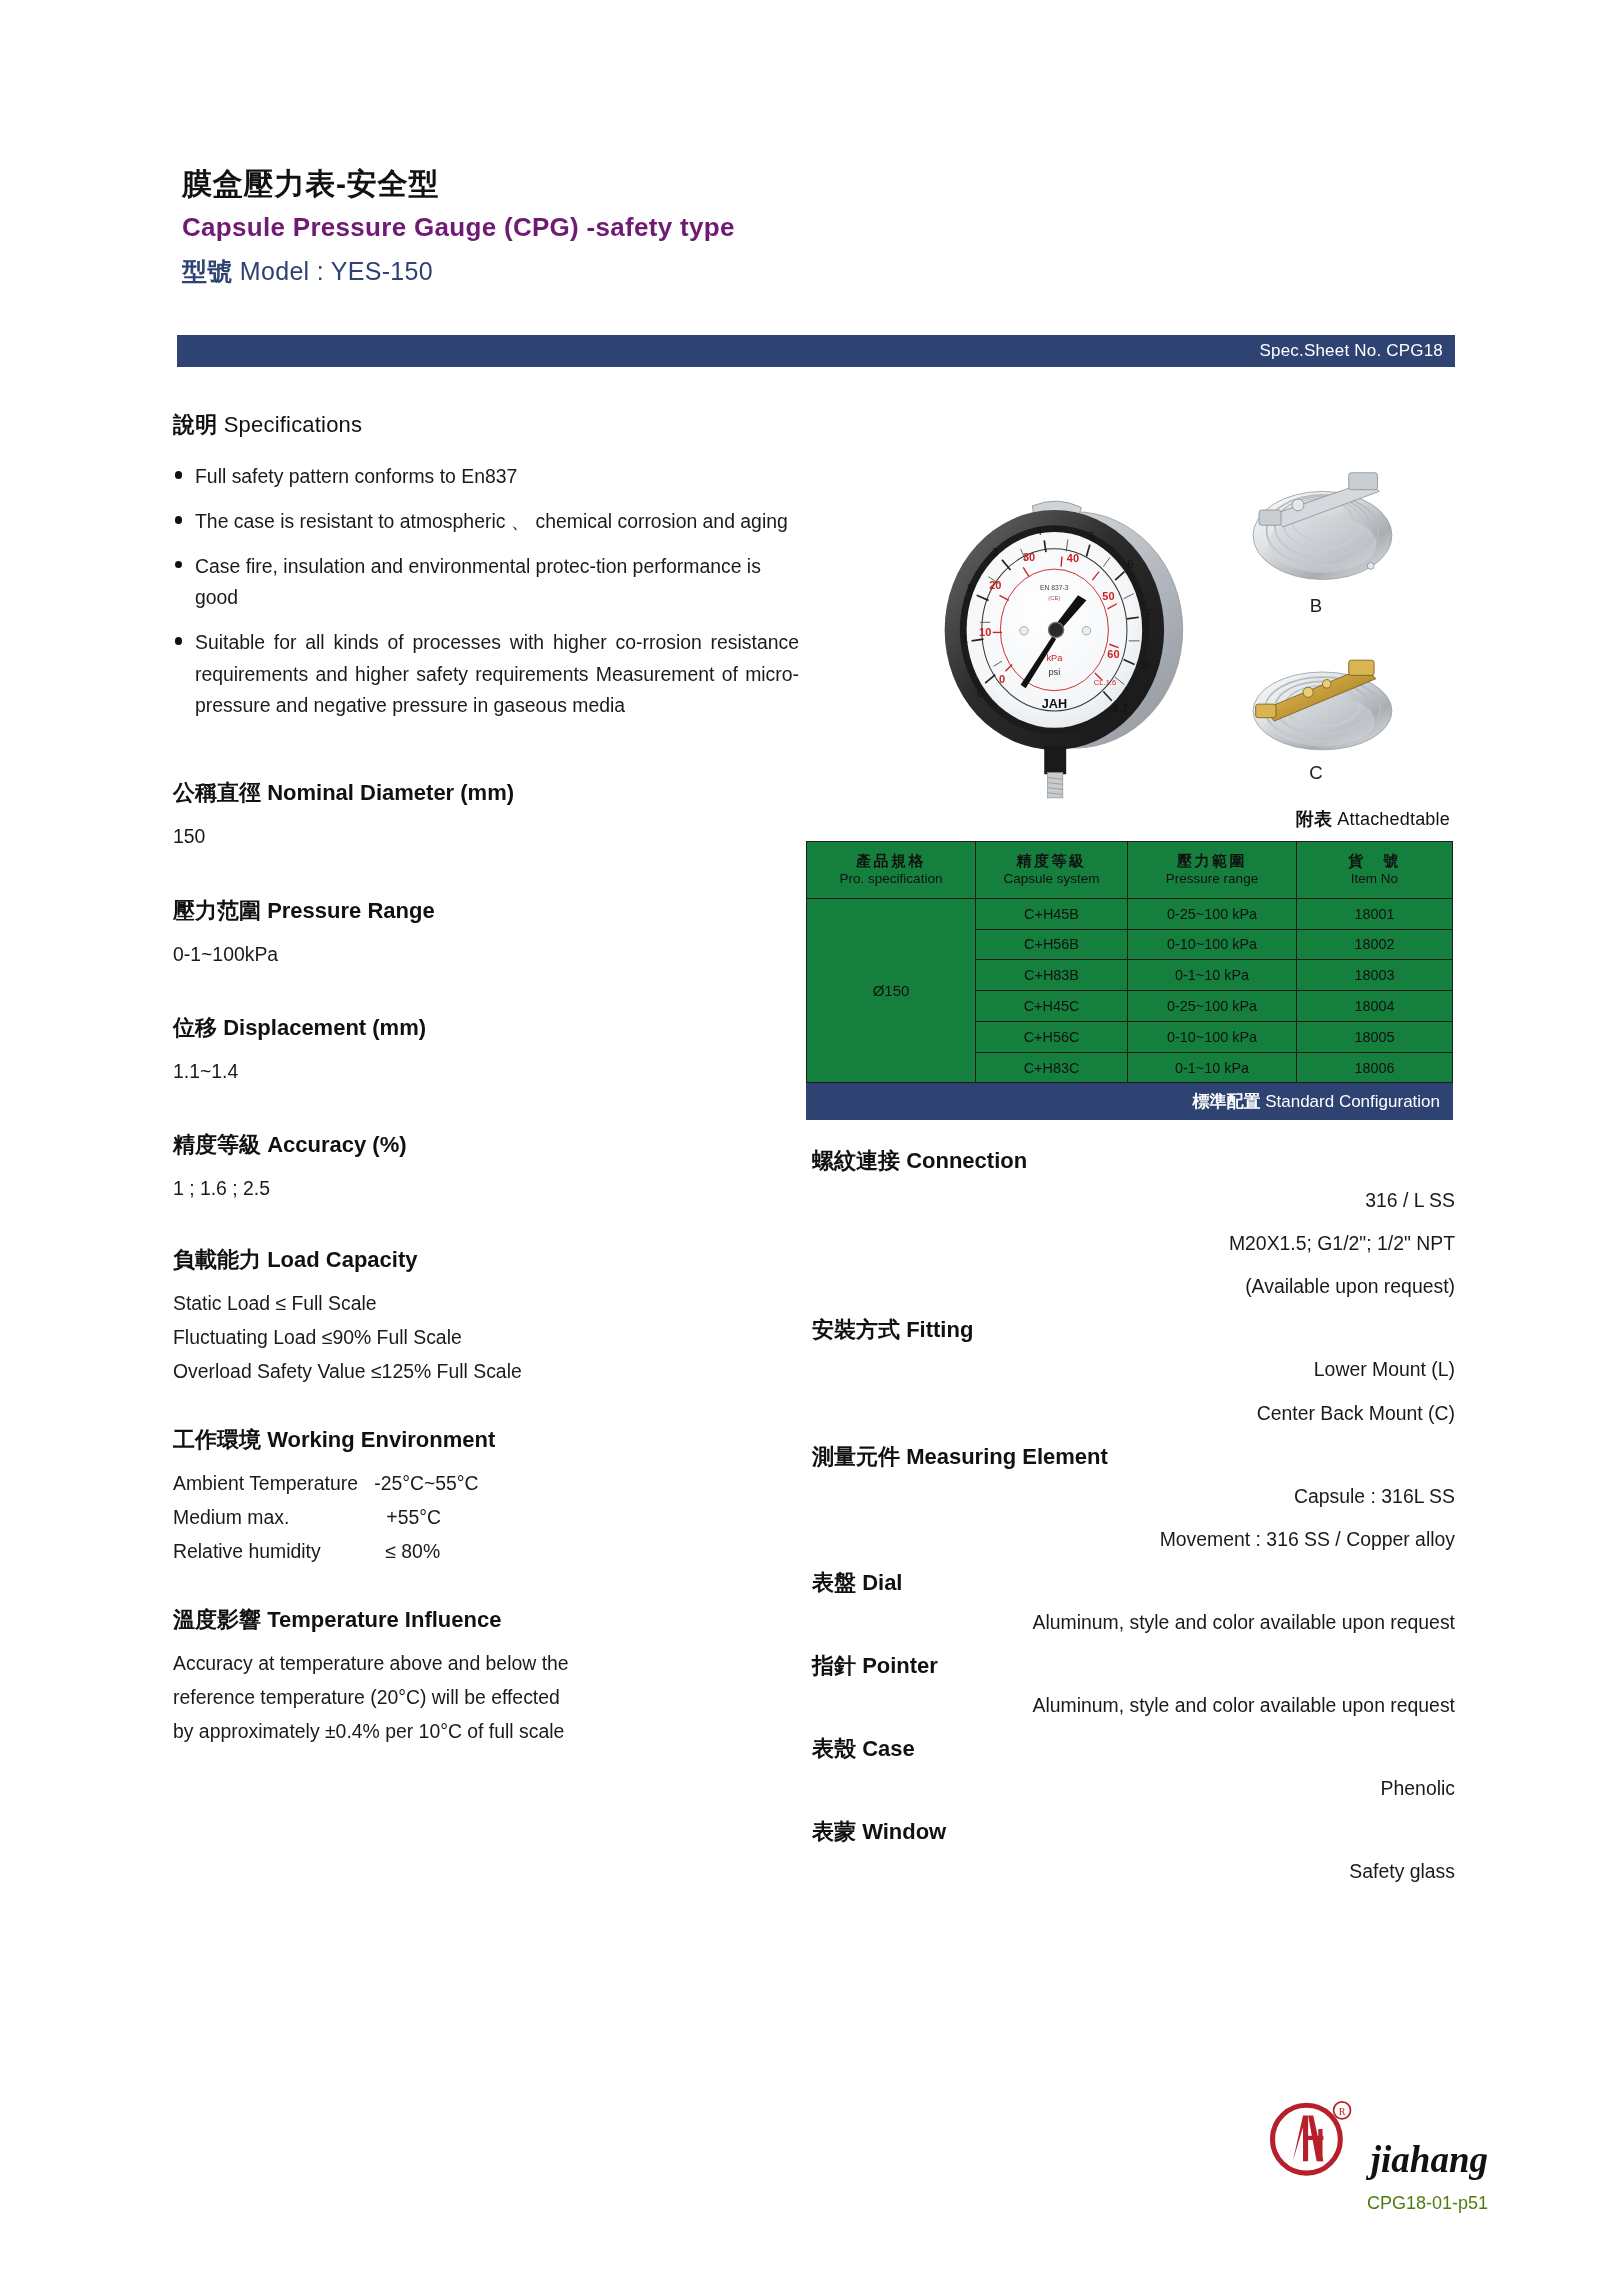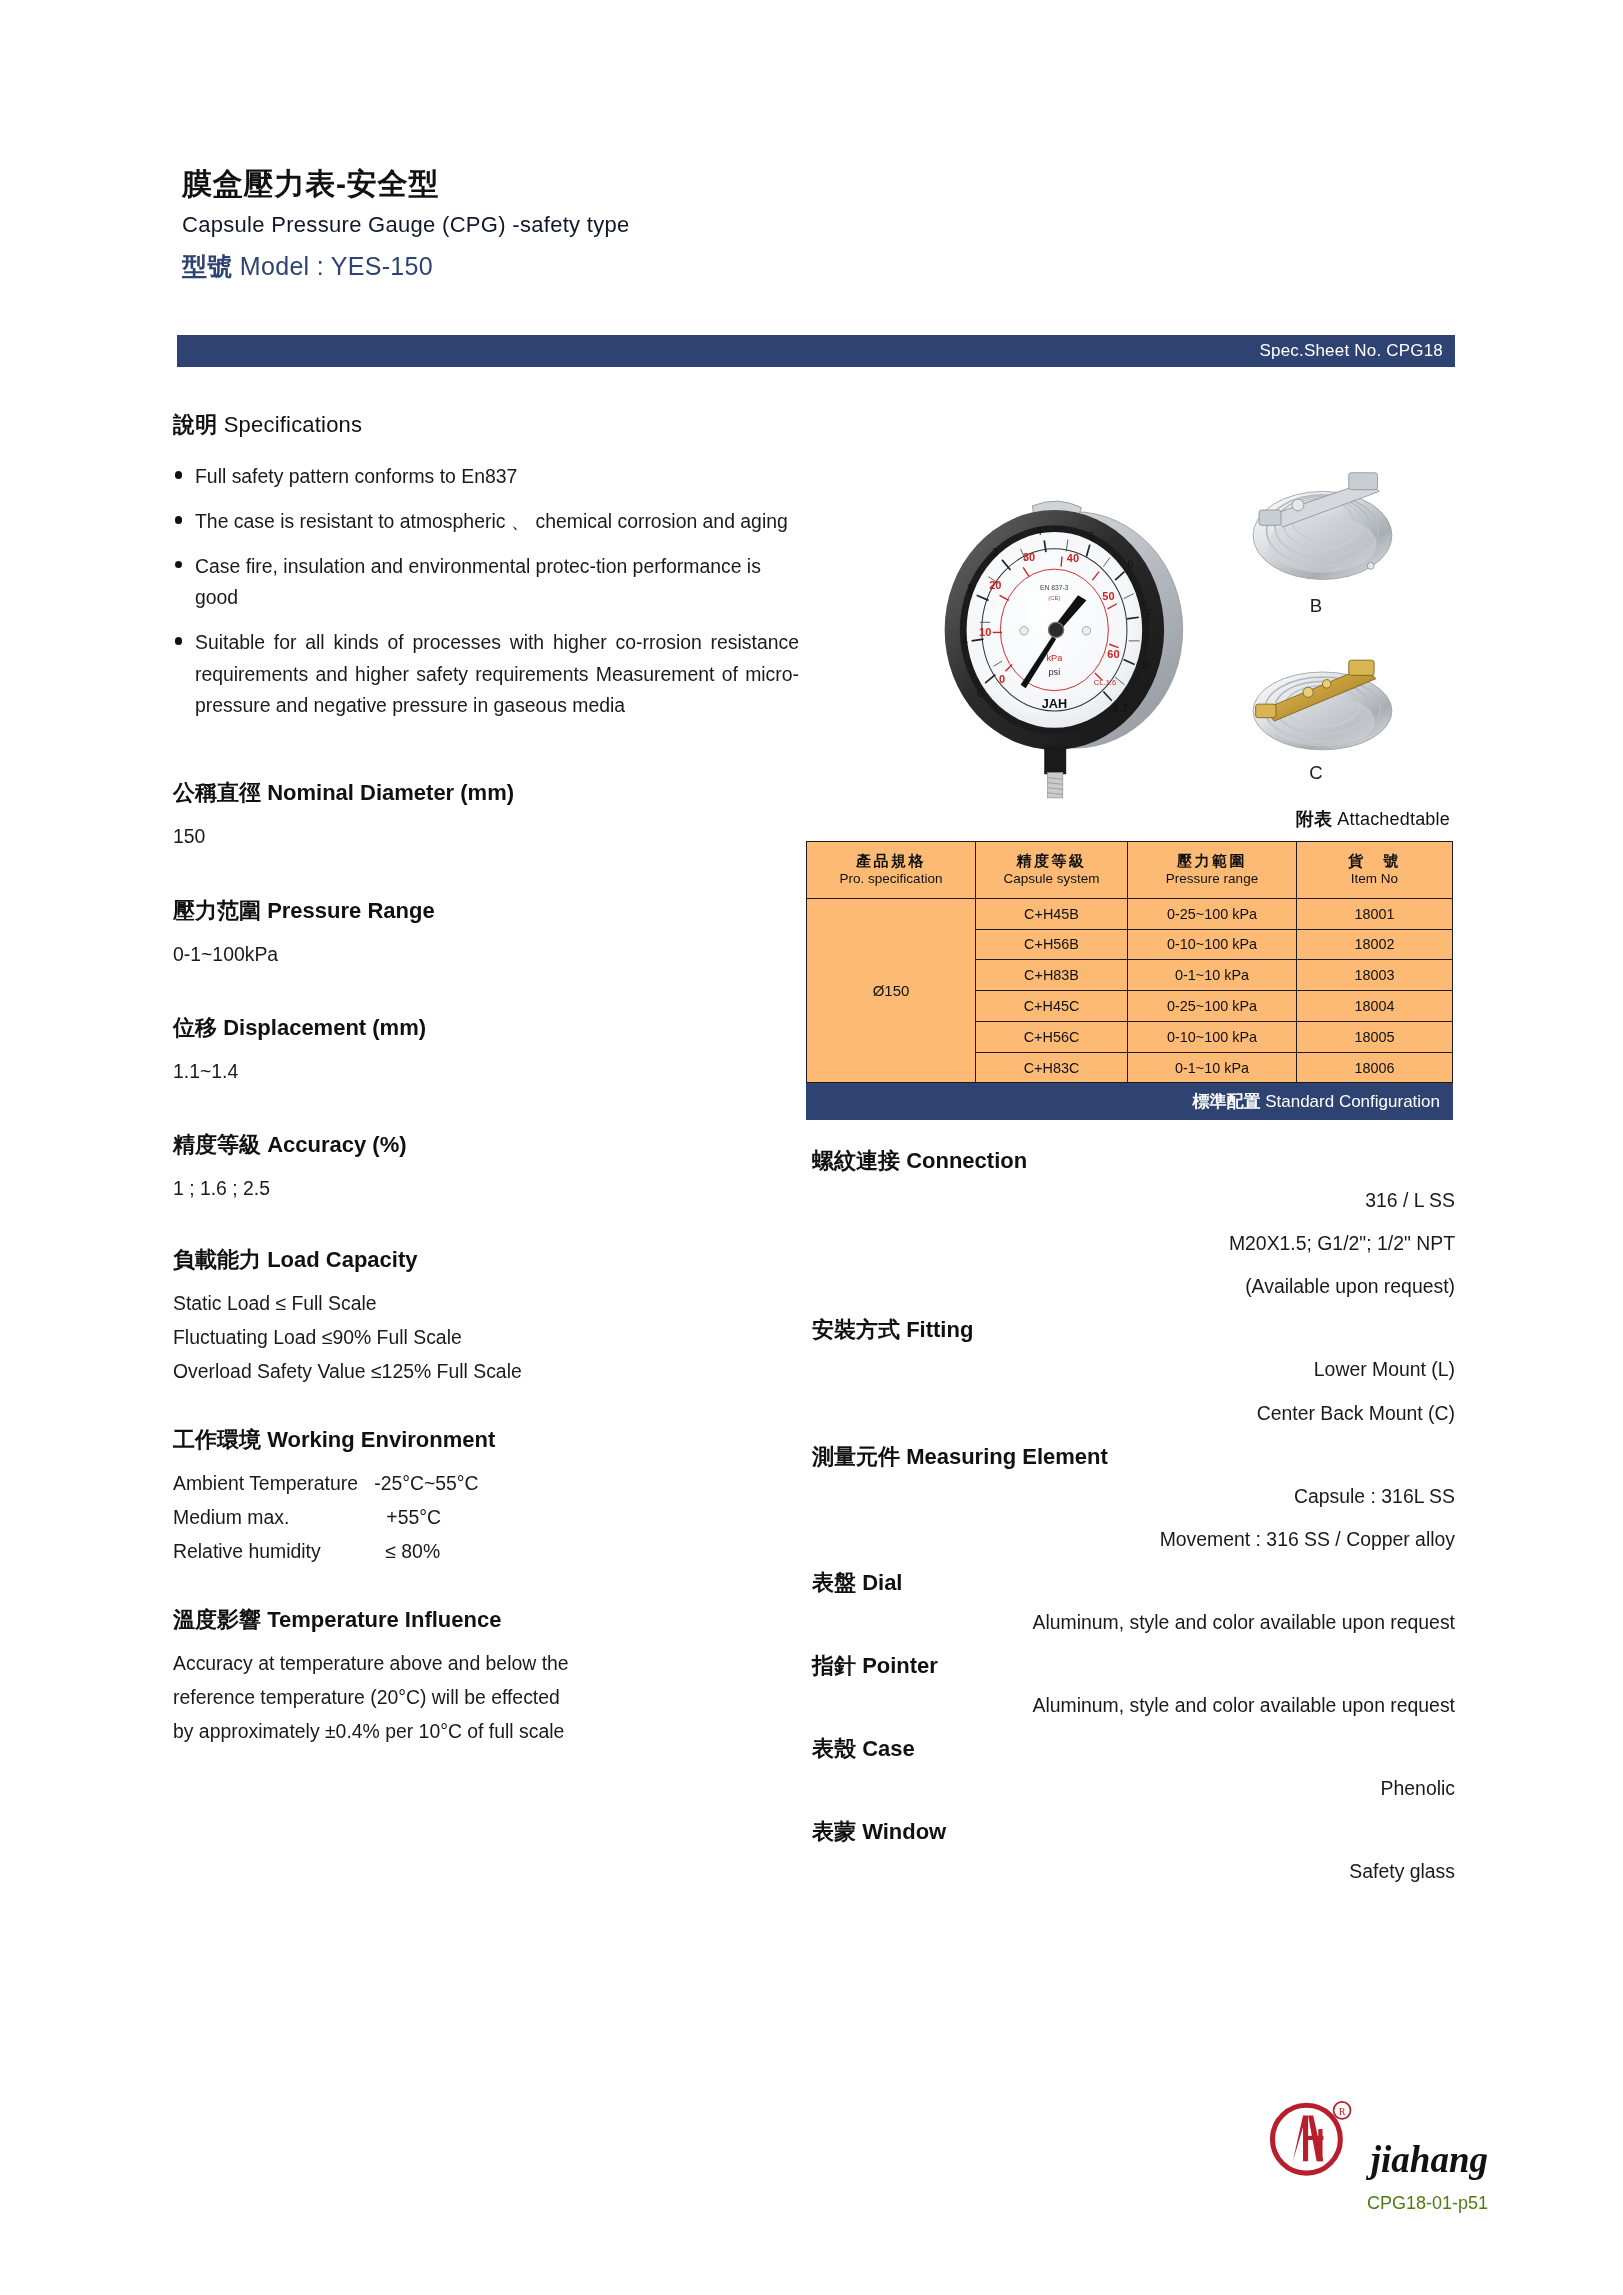--- a/index.html
+++ b/index.html
@@ -31,23 +31,23 @@
   }
   .title-cn {
     font-size: 30px;
     font-weight: bold;
     letter-spacing: 0.8px;
     color: #111;
     line-height: 1.25;
     margin: 0 0 8.5px 0;
   }
   .title-en {
-    font-size: 22px;
-    font-weight: 400;
-    color: #0f172a;
+    font-size: 26px;
+    font-weight: 700;
+    color: #701a75;
     line-height: 1.25;
     margin: 0 0 12px 0;
     letter-spacing: 0.3px;
   }
   .model-line {
     font-size: 25px;
     color: #2e4372;
     letter-spacing: 0.3px;
     line-height: 1.2;
     margin: 0;
@@ -148,21 +148,21 @@
   }
   .tbl-caption .cn { font-weight: bold; }
 
   .spec-table {
     position: absolute;
     left: 806px;
     top: 841px;
     width: 647px;
     border-collapse: collapse;
     table-layout: fixed;
-    background: #fdba74;
+    background: #15803d;
   }
   .spec-table td, .spec-table th {
     border: 0.8px solid #1b1b1b;
     text-align: center;
     vertical-align: middle;
     font-size: 14.4px;
     color: #111;
     padding: 3.4px 1.7px;
   }
   .spec-table th {

